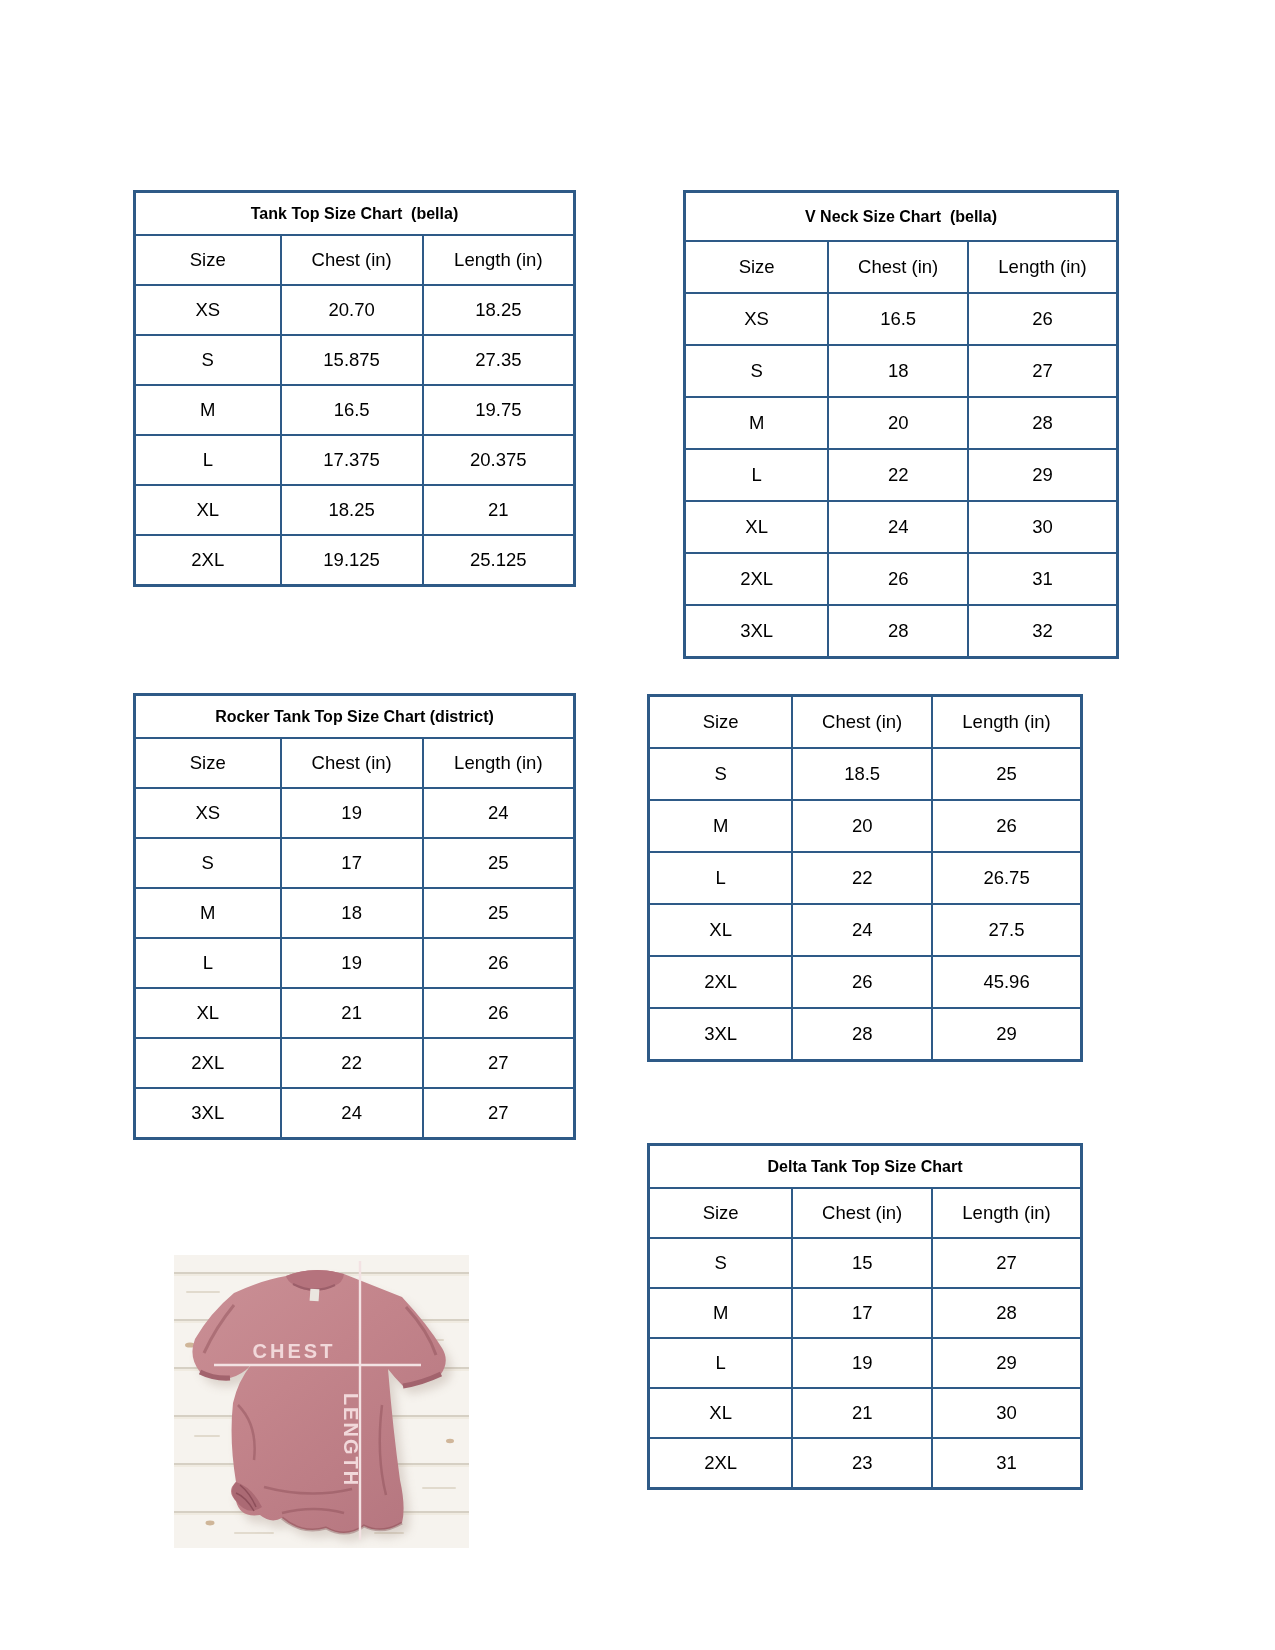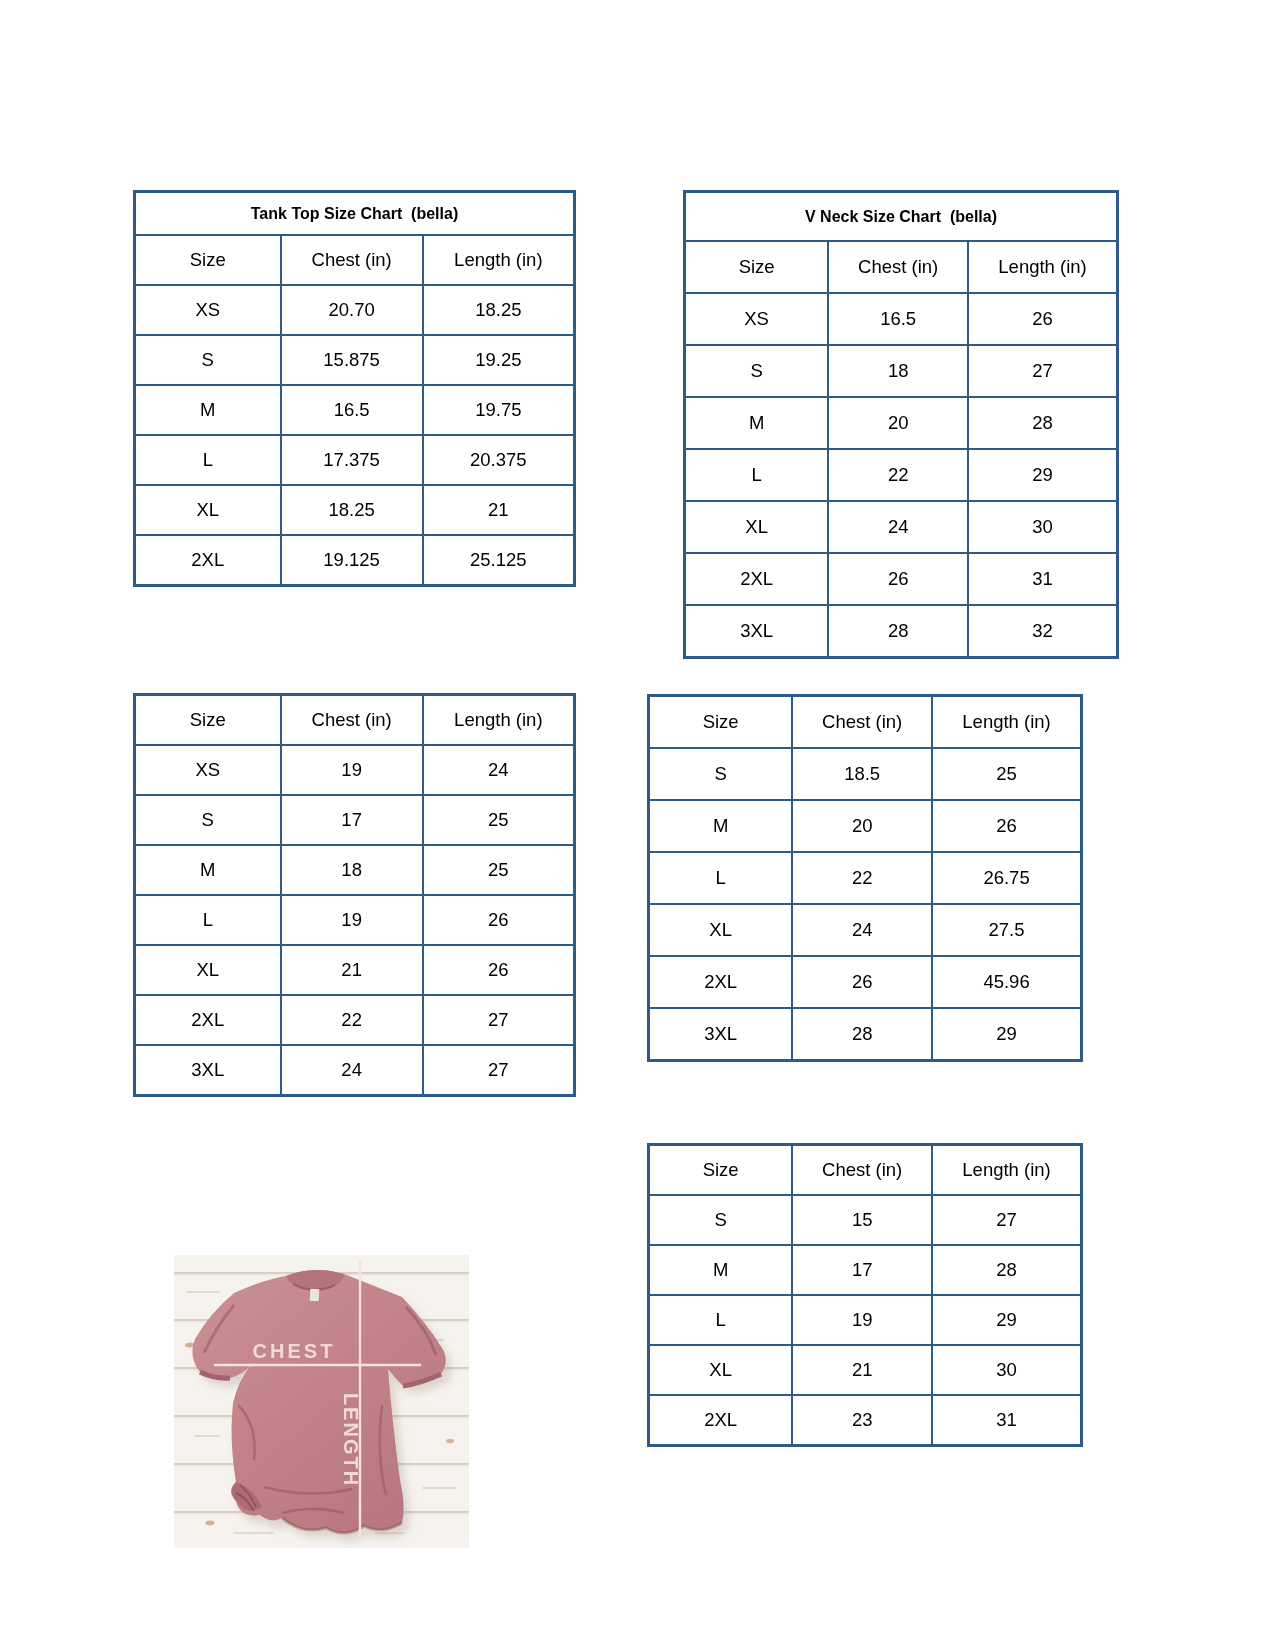--- a/index.html
+++ b/index.html
@@ -60,21 +60,21 @@
           <td>Length (in)</td>
         </tr>
         <tr>
           <td>XS</td>
           <td>20.70</td>
           <td>18.25</td>
         </tr>
         <tr>
           <td>S</td>
           <td>15.875</td>
-          <td>19.25</td>
+          <td>27.35</td>
         </tr>
         <tr>
           <td>M</td>
           <td>16.5</td>
           <td>19.75</td>
         </tr>
         <tr>
           <td>L</td>
           <td>17.375</td>
           <td>20.375</td>
@@ -148,20 +148,23 @@
   </div>
 <div class="tbl" id="t3">
     <table class="size-table">
       <colgroup>
         <col class="c1">
         <col class="c2">
         <col class="c3">
       </colgroup>
       <tbody>
         <tr>
+          <td colspan="3" class="title">Rocker Tank Top Size Chart (district)</td>
+        </tr>
+        <tr>
           <td>Size</td>
           <td>Chest (in)</td>
           <td>Length (in)</td>
         </tr>
         <tr>
           <td>XS</td>
           <td>19</td>
           <td>24</td>
         </tr>
         <tr>
@@ -244,20 +247,23 @@
     </table>
   </div>
 <div class="tbl" id="t5">
     <table class="size-table">
       <colgroup>
         <col class="c1">
         <col class="c2">
         <col class="c3">
       </colgroup>
       <tbody>
+        <tr>
+          <td colspan="3" class="title">Delta Tank Top Size Chart</td>
+        </tr>
         <tr>
           <td>Size</td>
           <td>Chest (in)</td>
           <td>Length (in)</td>
         </tr>
         <tr>
           <td>S</td>
           <td>15</td>
           <td>27</td>
         </tr>

